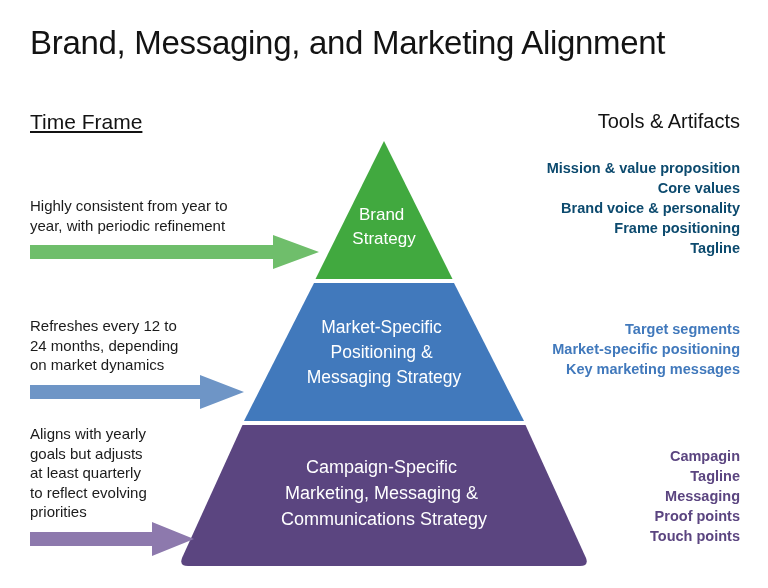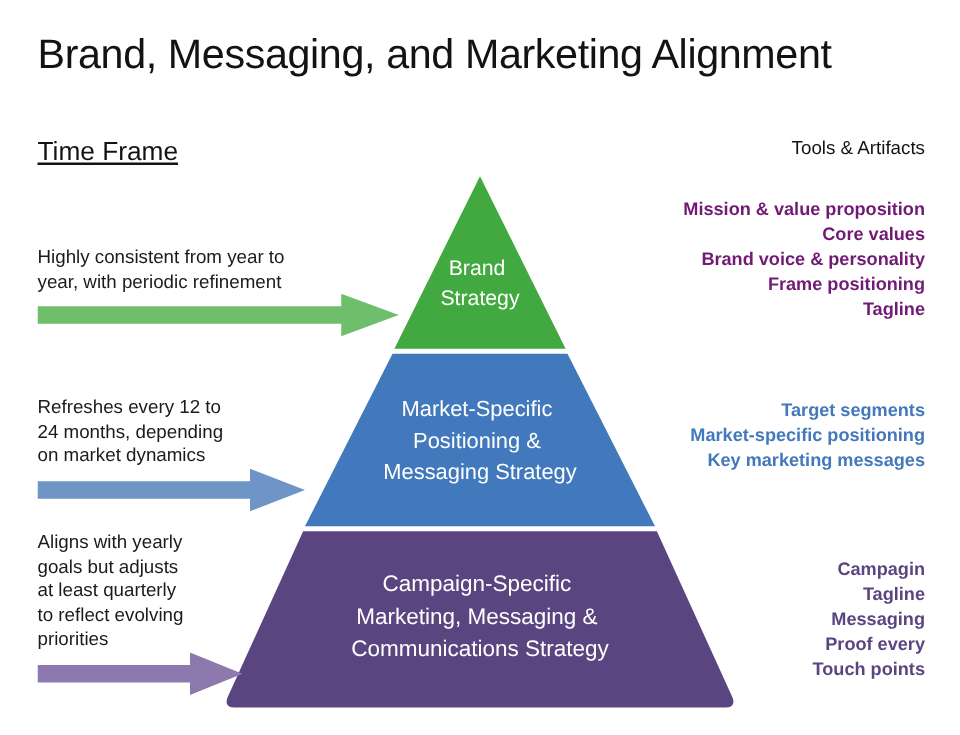--- a/index.html
+++ b/index.html
@@ -36,21 +36,21 @@
     font-size: 21px;
     font-weight: 400;
     color: #131313;
     white-space: nowrap;
     text-decoration: underline;
   }
   #tools-header {
     position: absolute;
     right: 28px;
     top: 110px;
-    font-size: 15px;
+    font-size: 20px;
     font-weight: 400;
     color: #131313;
     white-space: nowrap;
     text-align: right;
   }
 
   
   #pyramid {
     position: absolute;
     left: 0;
@@ -159,33 +159,33 @@
   <div class="tf-text">Aligns with yearly
 goals but adjusts
 at least quarterly
 to reflect evolving
 priorities</div>
   <svg class="tf-arrow" width="165" height="34" viewBox="0 0 165 34" xmlns="http://www.w3.org/2000/svg">
     <path d="M 0 10 L 122 10 L 122 0 L 164 17 L 122 34 L 122 24 L 0 24 Z" fill="#8D79AD"></path>
   </svg>
 </div>
 
-<div class="tools-list" id="tools-brand" style="color:#701a75;">
+<div class="tools-list" id="tools-brand" style="color:#0c4a6e;">
   <div>Mission &amp; value proposition</div>
   <div>Core values</div>
   <div>Brand voice &amp; personality</div>
   <div>Frame positioning</div>
   <div>Tagline</div>
 </div>
 
 <div class="tools-list" id="tools-market" style="color:#4179BC;">
   <div>Target segments</div>
   <div>Market-specific positioning</div>
   <div>Key marketing messages</div>
 </div>
 
 <div class="tools-list" id="tools-campaign" style="color:#5B4580;">
   <div>Campagin</div>
   <div>Tagline</div>
   <div>Messaging</div>
-  <div>Proof every</div>
+  <div>Proof points</div>
   <div>Touch points</div>
 </div>
 
 </body></html>

